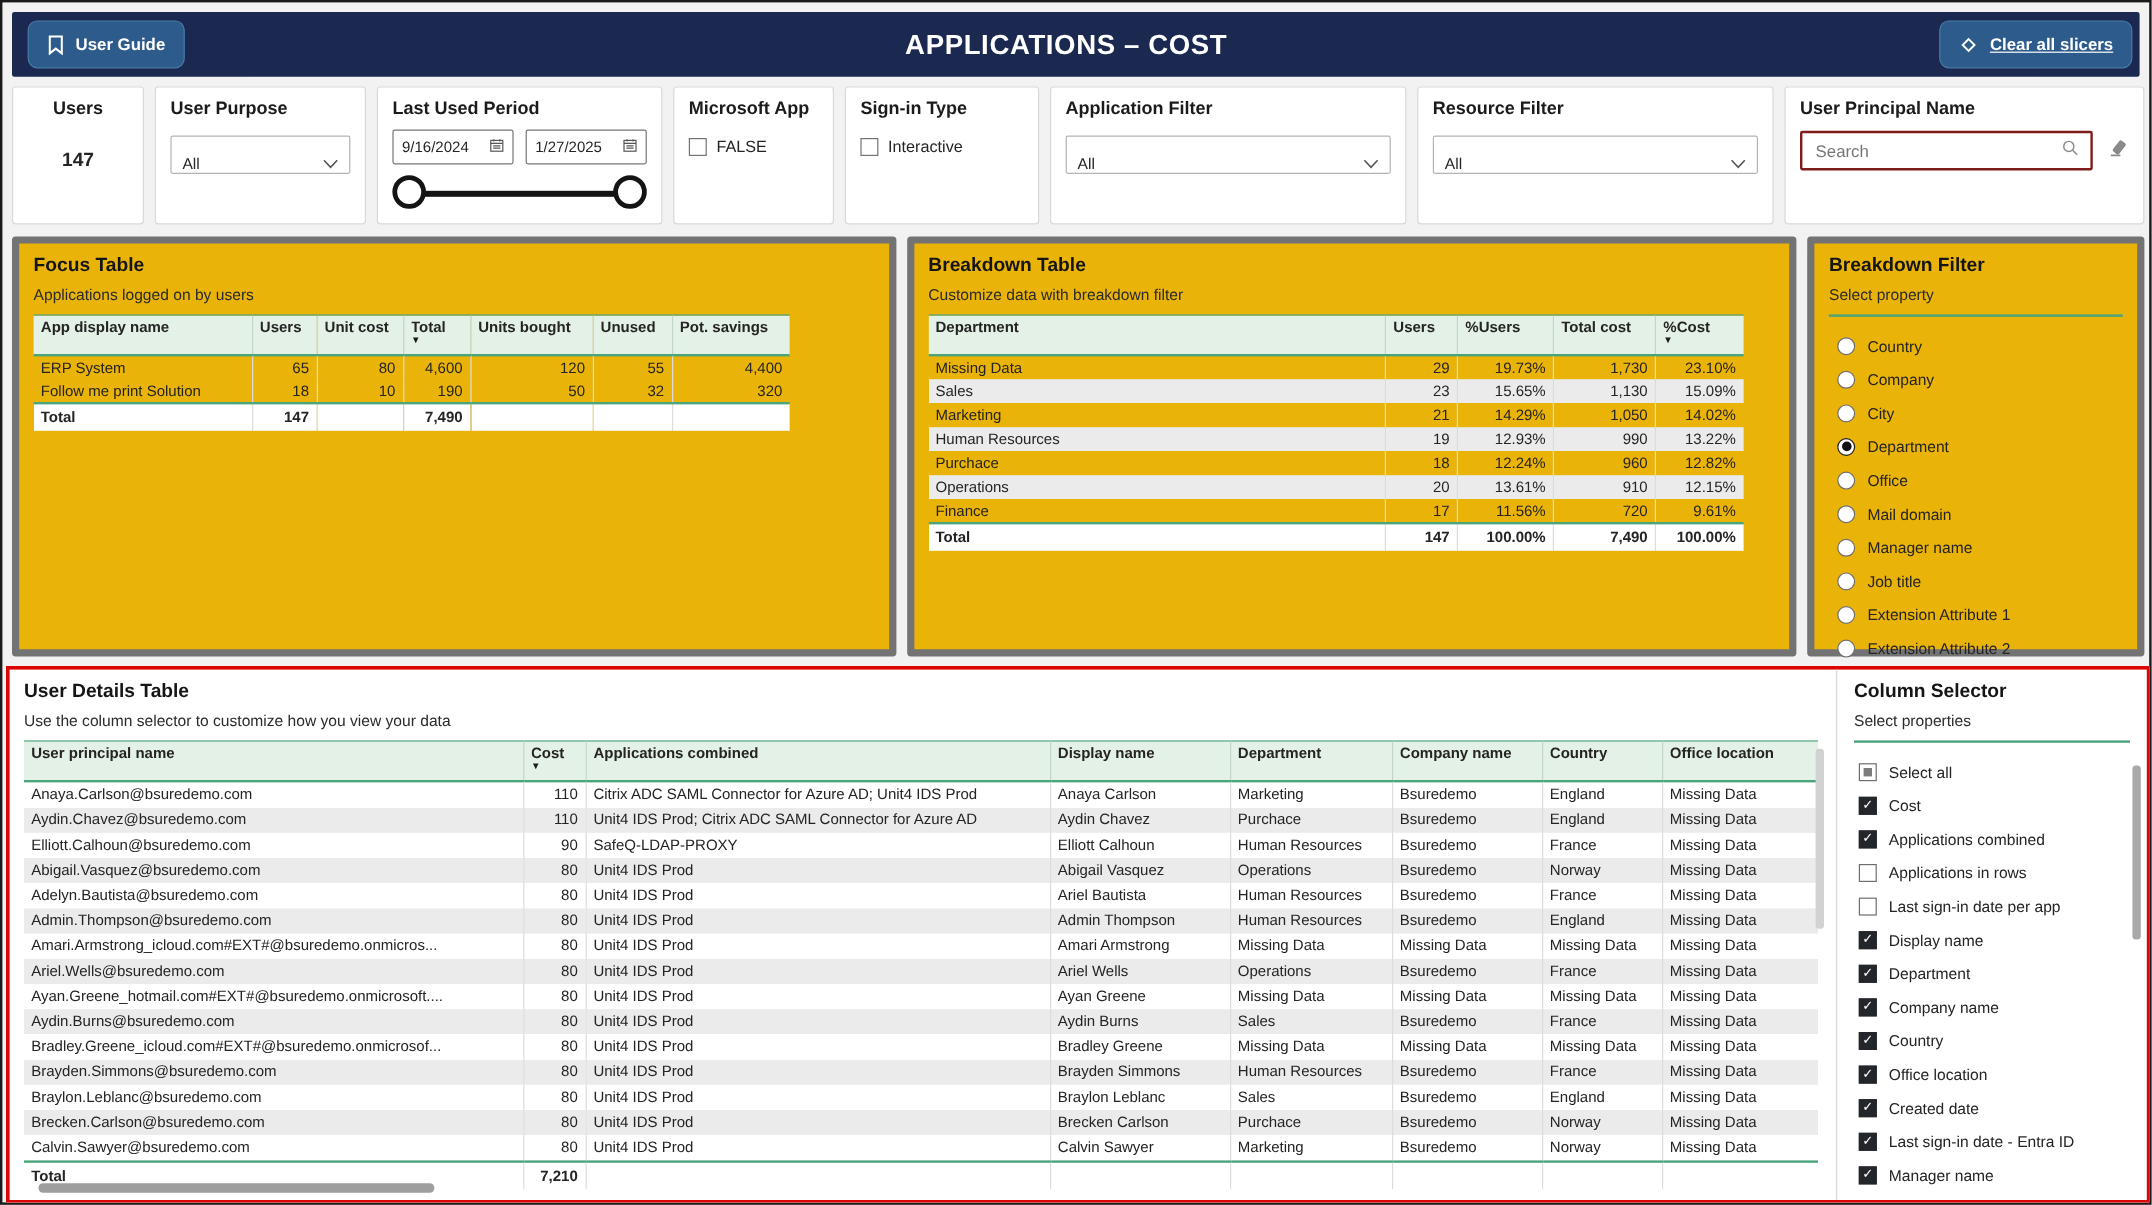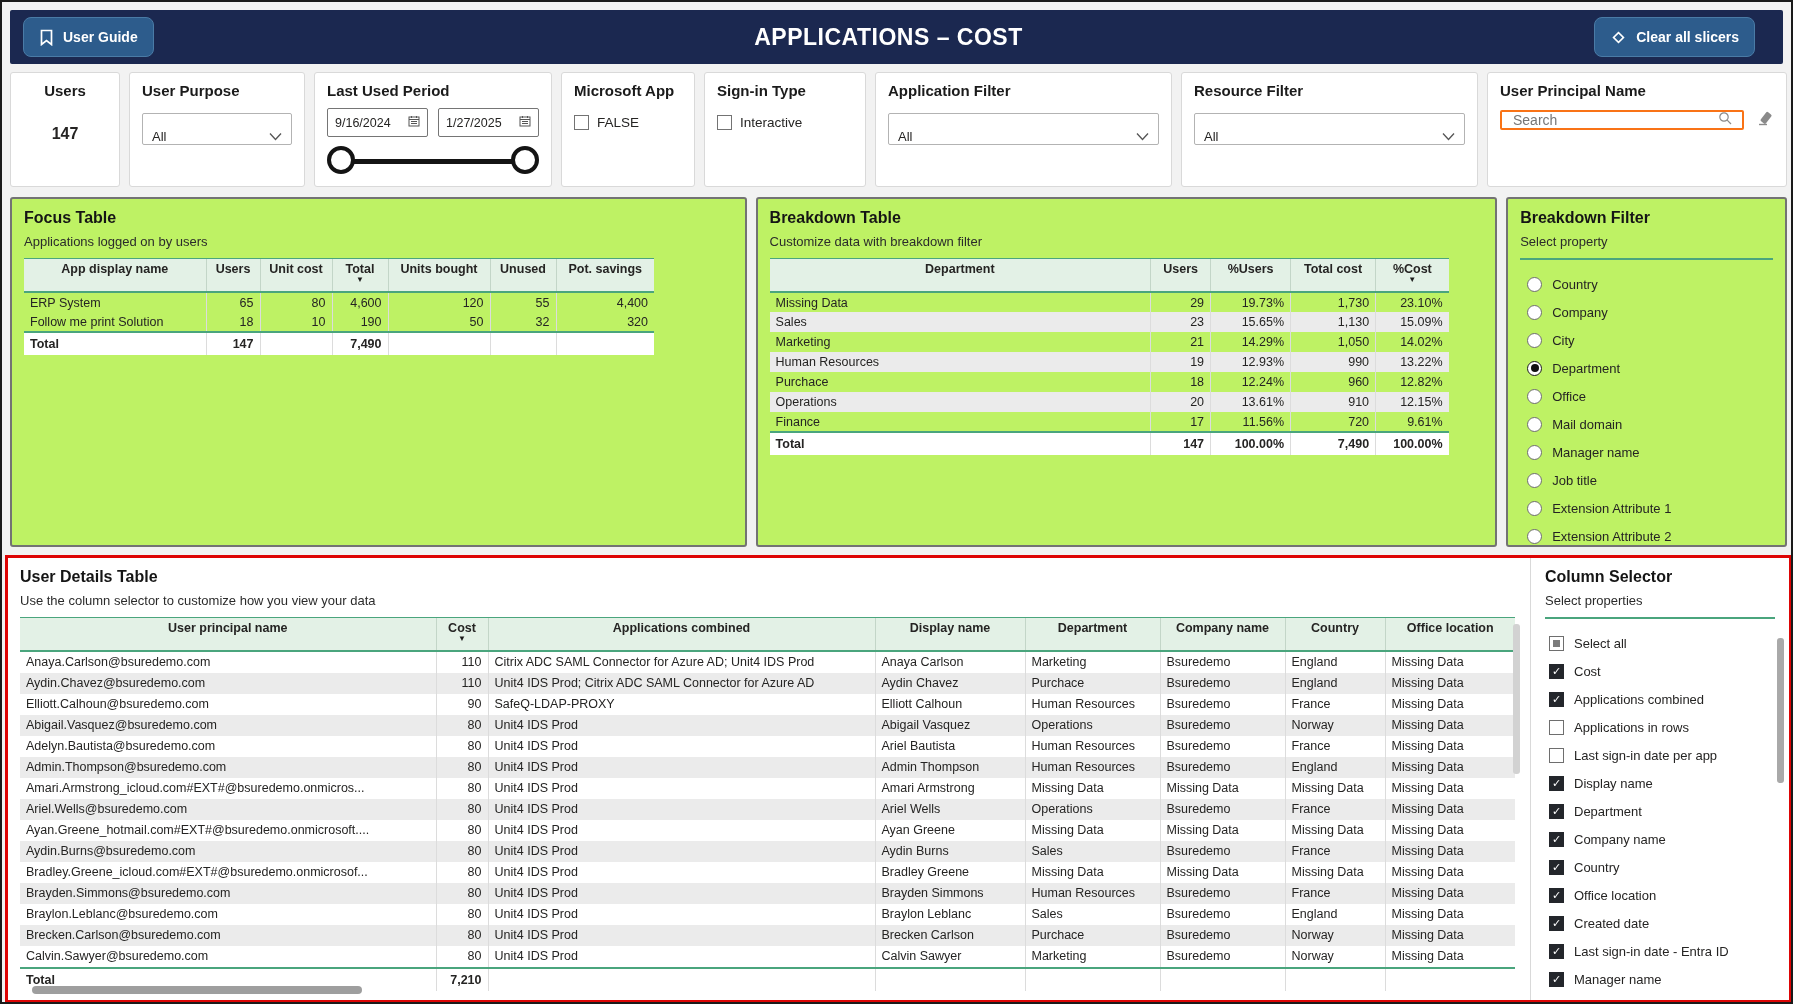--- a/index.html
+++ b/index.html
@@ -9,21 +9,21 @@
     font-family:"Liberation Sans","DejaVu Sans",sans-serif;color:#252423;
     --navy:#1b2850;--btn:#2d5c8c;--green:#4aa57d;--thbg:#e3f1e6;--red:#dd0404;--alt:#ebebeb;
   }
   
   .topbar{position:absolute;left:8px;top:8px;width:1773px;height:54px;background:var(--navy);
     border-radius:2px;display:flex;align-items:center;}
   .btn{display:flex;align-items:center;gap:9px;background:var(--btn);color:#fff;font-weight:700;
     font-size:14px;padding:0 15px;height:38px;border-radius:8px;border:1px solid #4a7ba6;cursor:pointer;}
   .btn svg{display:block}
   .user-guide{margin-left:13px;}
-  .clear-btn{position:absolute;right:28px;}
+  .clear-btn{position:absolute;right:6px;text-decoration:underline;}
   .main-title{position:absolute;left:0;right:16px;text-align:center;color:#fff;font-weight:700;
     font-size:23px;letter-spacing:.5px;pointer-events:none;}
   
   .filters{position:absolute;left:8px;top:70px;width:1777px;height:115px;display:flex;gap:9px;}
   .fcard{background:#fff;border:1px solid #d9d9d9;border-radius:3px;box-sizing:border-box;
     padding:9px 12px;position:relative;}
   .flabel{font-size:15px;font-weight:700;color:#1b1b1b;white-space:nowrap;}
   .users-card{width:110px;text-align:center;}
   .users-value{margin-top:26px;font-size:16px;font-weight:700;}
   .purpose-card{width:176px;}
@@ -38,36 +38,36 @@
   .dates{display:flex;gap:10px;margin-top:9px;}
   .date{flex:1;height:27px;border:1px solid #757575;border-radius:2px;display:flex;align-items:center;
     justify-content:space-between;padding:0 7px;font-size:12.5px;background:#fff;cursor:pointer;}
   .slider{position:relative;height:36px;margin-top:7px;}
   .slider .track{position:absolute;left:13px;right:13px;top:15px;height:5px;background:#141414;}
   .handle{position:absolute;top:2px;width:20px;height:20px;border:4px solid #141414;border-radius:50%;background:#fff;cursor:pointer;}
   .handle.l{left:0}.handle.r{right:0}
   .chk-row{display:flex;align-items:center;gap:8px;margin-top:16px;font-size:13.5px;}
   .chk{width:15px;height:15px;border:1px solid #737373;background:#fff;box-sizing:border-box;cursor:pointer;flex:none;}
   .search-row{display:flex;align-items:center;gap:12px;margin-top:10px;}
-  .search{flex:1;height:20px;border:2px solid #f97316;border-radius:2px;display:flex;align-items:center;
+  .search{flex:1;height:33px;border:2px solid #7f1d1d;border-radius:2px;display:flex;align-items:center;
     padding:0 9px;background:#fff;box-sizing:border-box;}
   .search input{border:none;outline:none;flex:1;font-size:14px;color:#252423;font-family:inherit;background:transparent;}
   .search input::placeholder{color:#767676;}
   
   .main-row{position:absolute;left:8px;top:195px;width:1777px;height:350px;display:flex;gap:9px;}
-  .card{background:#bef264;border:2px solid #737373;border-radius:3px;box-sizing:border-box;padding:10px 12px;position:relative;}
+  .card{background:#eab308;border:6px solid #737373;border-radius:3px;box-sizing:border-box;padding:10px 12px;position:relative;}
   .focus-card{width:737px;}
   .breakdown-card{width:742px;}
   .bfilter-card{width:281px;}
   .card-title{font-size:16px;font-weight:700;color:#151515;}
   .card-sub{font-size:13px;margin-top:7px;color:#2b2b2b;}
   
   table{border-collapse:collapse;table-layout:fixed;margin-top:9px;font-size:12.5px;}
   th{background:var(--thbg);border-top:1px solid var(--green);border-bottom:2px solid var(--green);
-    font-weight:700;text-align:center;padding:3px 6px;vertical-align:top;cursor:pointer;}
+    font-weight:700;text-align:left;padding:3px 6px;vertical-align:top;cursor:pointer;}
   th,td{box-sizing:border-box;}
   th .th-in{min-height:26px;overflow:hidden;white-space:nowrap;}
   th .arrow{display:block;font-size:8px;line-height:8px;color:#1a1a1a;}
   td{padding:0 6px;height:20px;border-left:1px solid #dcdcdc;overflow:hidden;white-space:nowrap;}
   td:first-child{border-left:none;}
   th + th{border-left:1px solid #c3d6c8;}
   tr.alt td{background:var(--alt);}
   td.num{text-align:right;}
   tr.total-row td{font-weight:700;border-top:2px solid var(--green);background:#fff;height:23px;}
   .ud-table td{height:21px;line-height:21px;}

